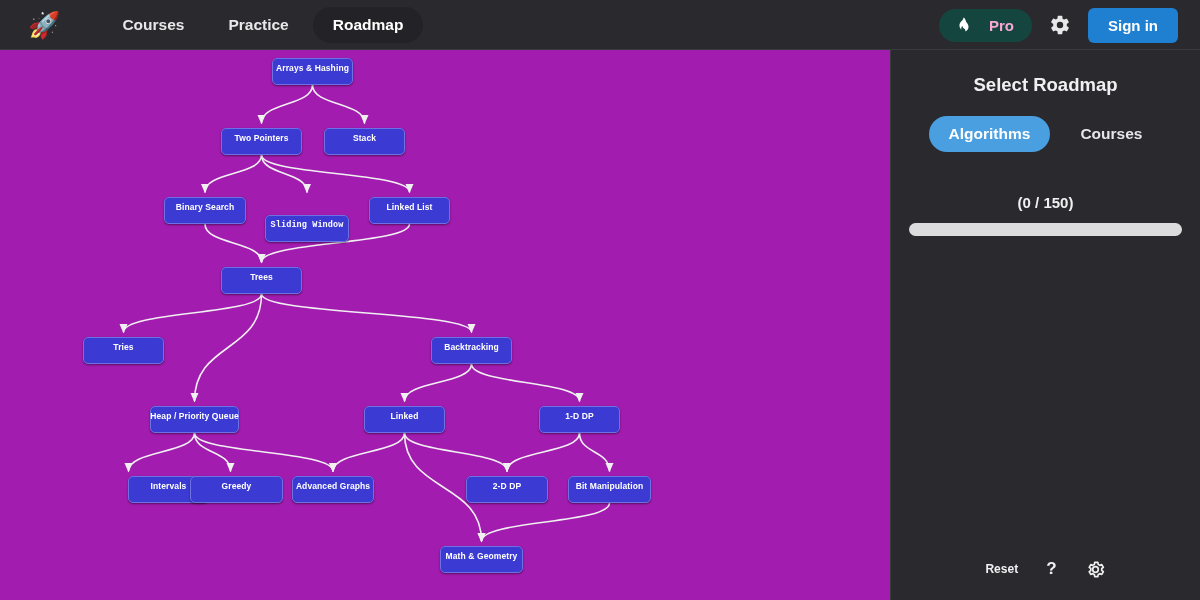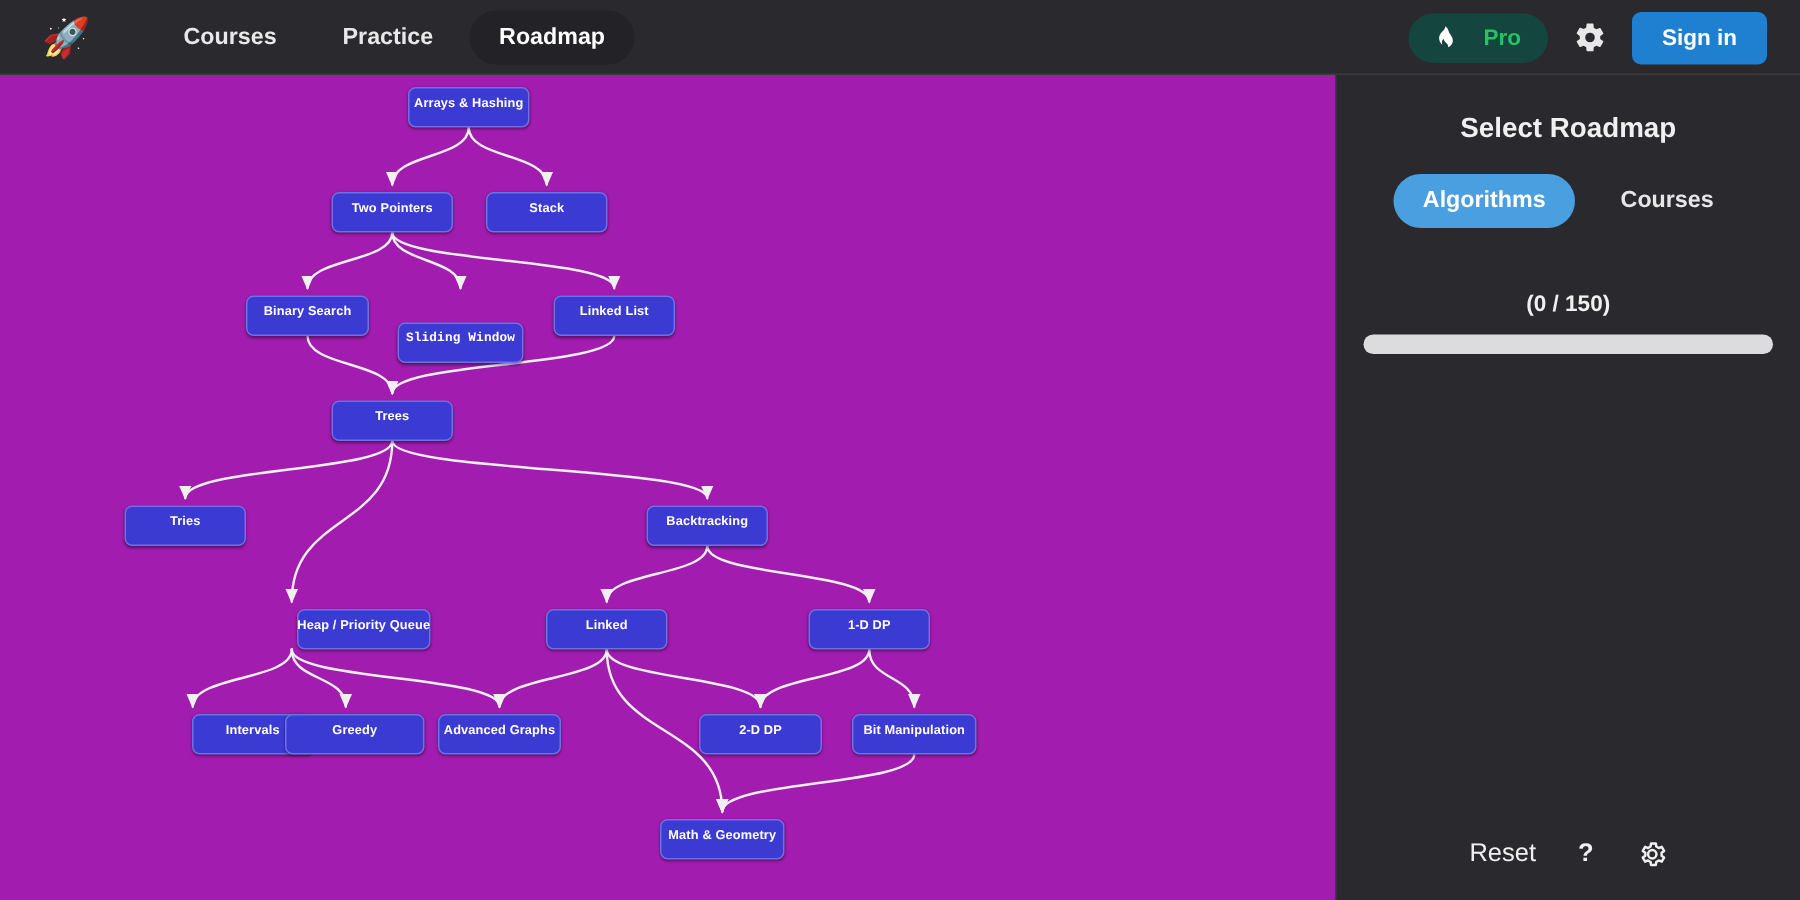--- a/index.html
+++ b/index.html
@@ -52,21 +52,21 @@
   #header-right {
     position: absolute;
     right: 22px; top: 0;
     height: 50px;
     display: flex; align-items: center;
     gap: 16px;
   }
   #pro-btn {
     display: flex; align-items: center; gap: 19px;
     background: #14463f;
-    color: #22c55e;
+    color: #f9a8d4;
     font-size: 15px;
     font-weight: bold;
     padding: 8px 18px;
     border-radius: 20px;
     cursor: pointer;
   }
   #pro-btn .flame { font-size: 14px; line-height: 1; }
   #gear-top {
     width: 24px; height: 24px;
     display: flex; align-items: center; justify-content: center;
@@ -180,22 +180,22 @@
     position: absolute;
     bottom: 0; left: 0;
     width: 310px; height: 62px;
     display: flex;
     align-items: center;
     justify-content: center;
     gap: 28px;
   }
   #reset-btn {
     color: #f0f0f2;
-    font-size: 17px;
-    font-weight: normal;
+    font-size: 12px;
+    font-weight: bold;
     cursor: pointer;
   }
   #help-btn {
     color: #f0f0f2;
     font-size: 17px;
     font-weight: bold;
     cursor: pointer;
   }
   #settings-btn {
     width: 22px; height: 22px;
@@ -298,21 +298,21 @@
           <div class="node-bar"></div>
         </div>
         <div class="node" style="left: 83px; top: 287px; width: 81px; height: 27px;">
           <div class="node-label">Tries</div>
           <div class="node-bar"></div>
         </div>
         <div class="node" style="left: 431px; top: 287px; width: 81px; height: 27px;">
           <div class="node-label">Backtracking</div>
           <div class="node-bar"></div>
         </div>
-        <div class="node" style="left: 150px; top: 356px; width: 89px; height: 27px; margin-left: 48px;">
+        <div class="node" style="left: 150px; top: 356px; width: 89px; height: 27px;">
           <div class="node-label">Heap / Priority Queue</div>
           <div class="node-bar"></div>
         </div>
         <div class="node" style="left: 364px; top: 356px; width: 81px; height: 27px;">
           <div class="node-label">Linked</div>
           <div class="node-bar"></div>
         </div>
         <div class="node" style="left: 539px; top: 356px; width: 81px; height: 27px;">
           <div class="node-label">1-D DP</div>
           <div class="node-bar"></div>

